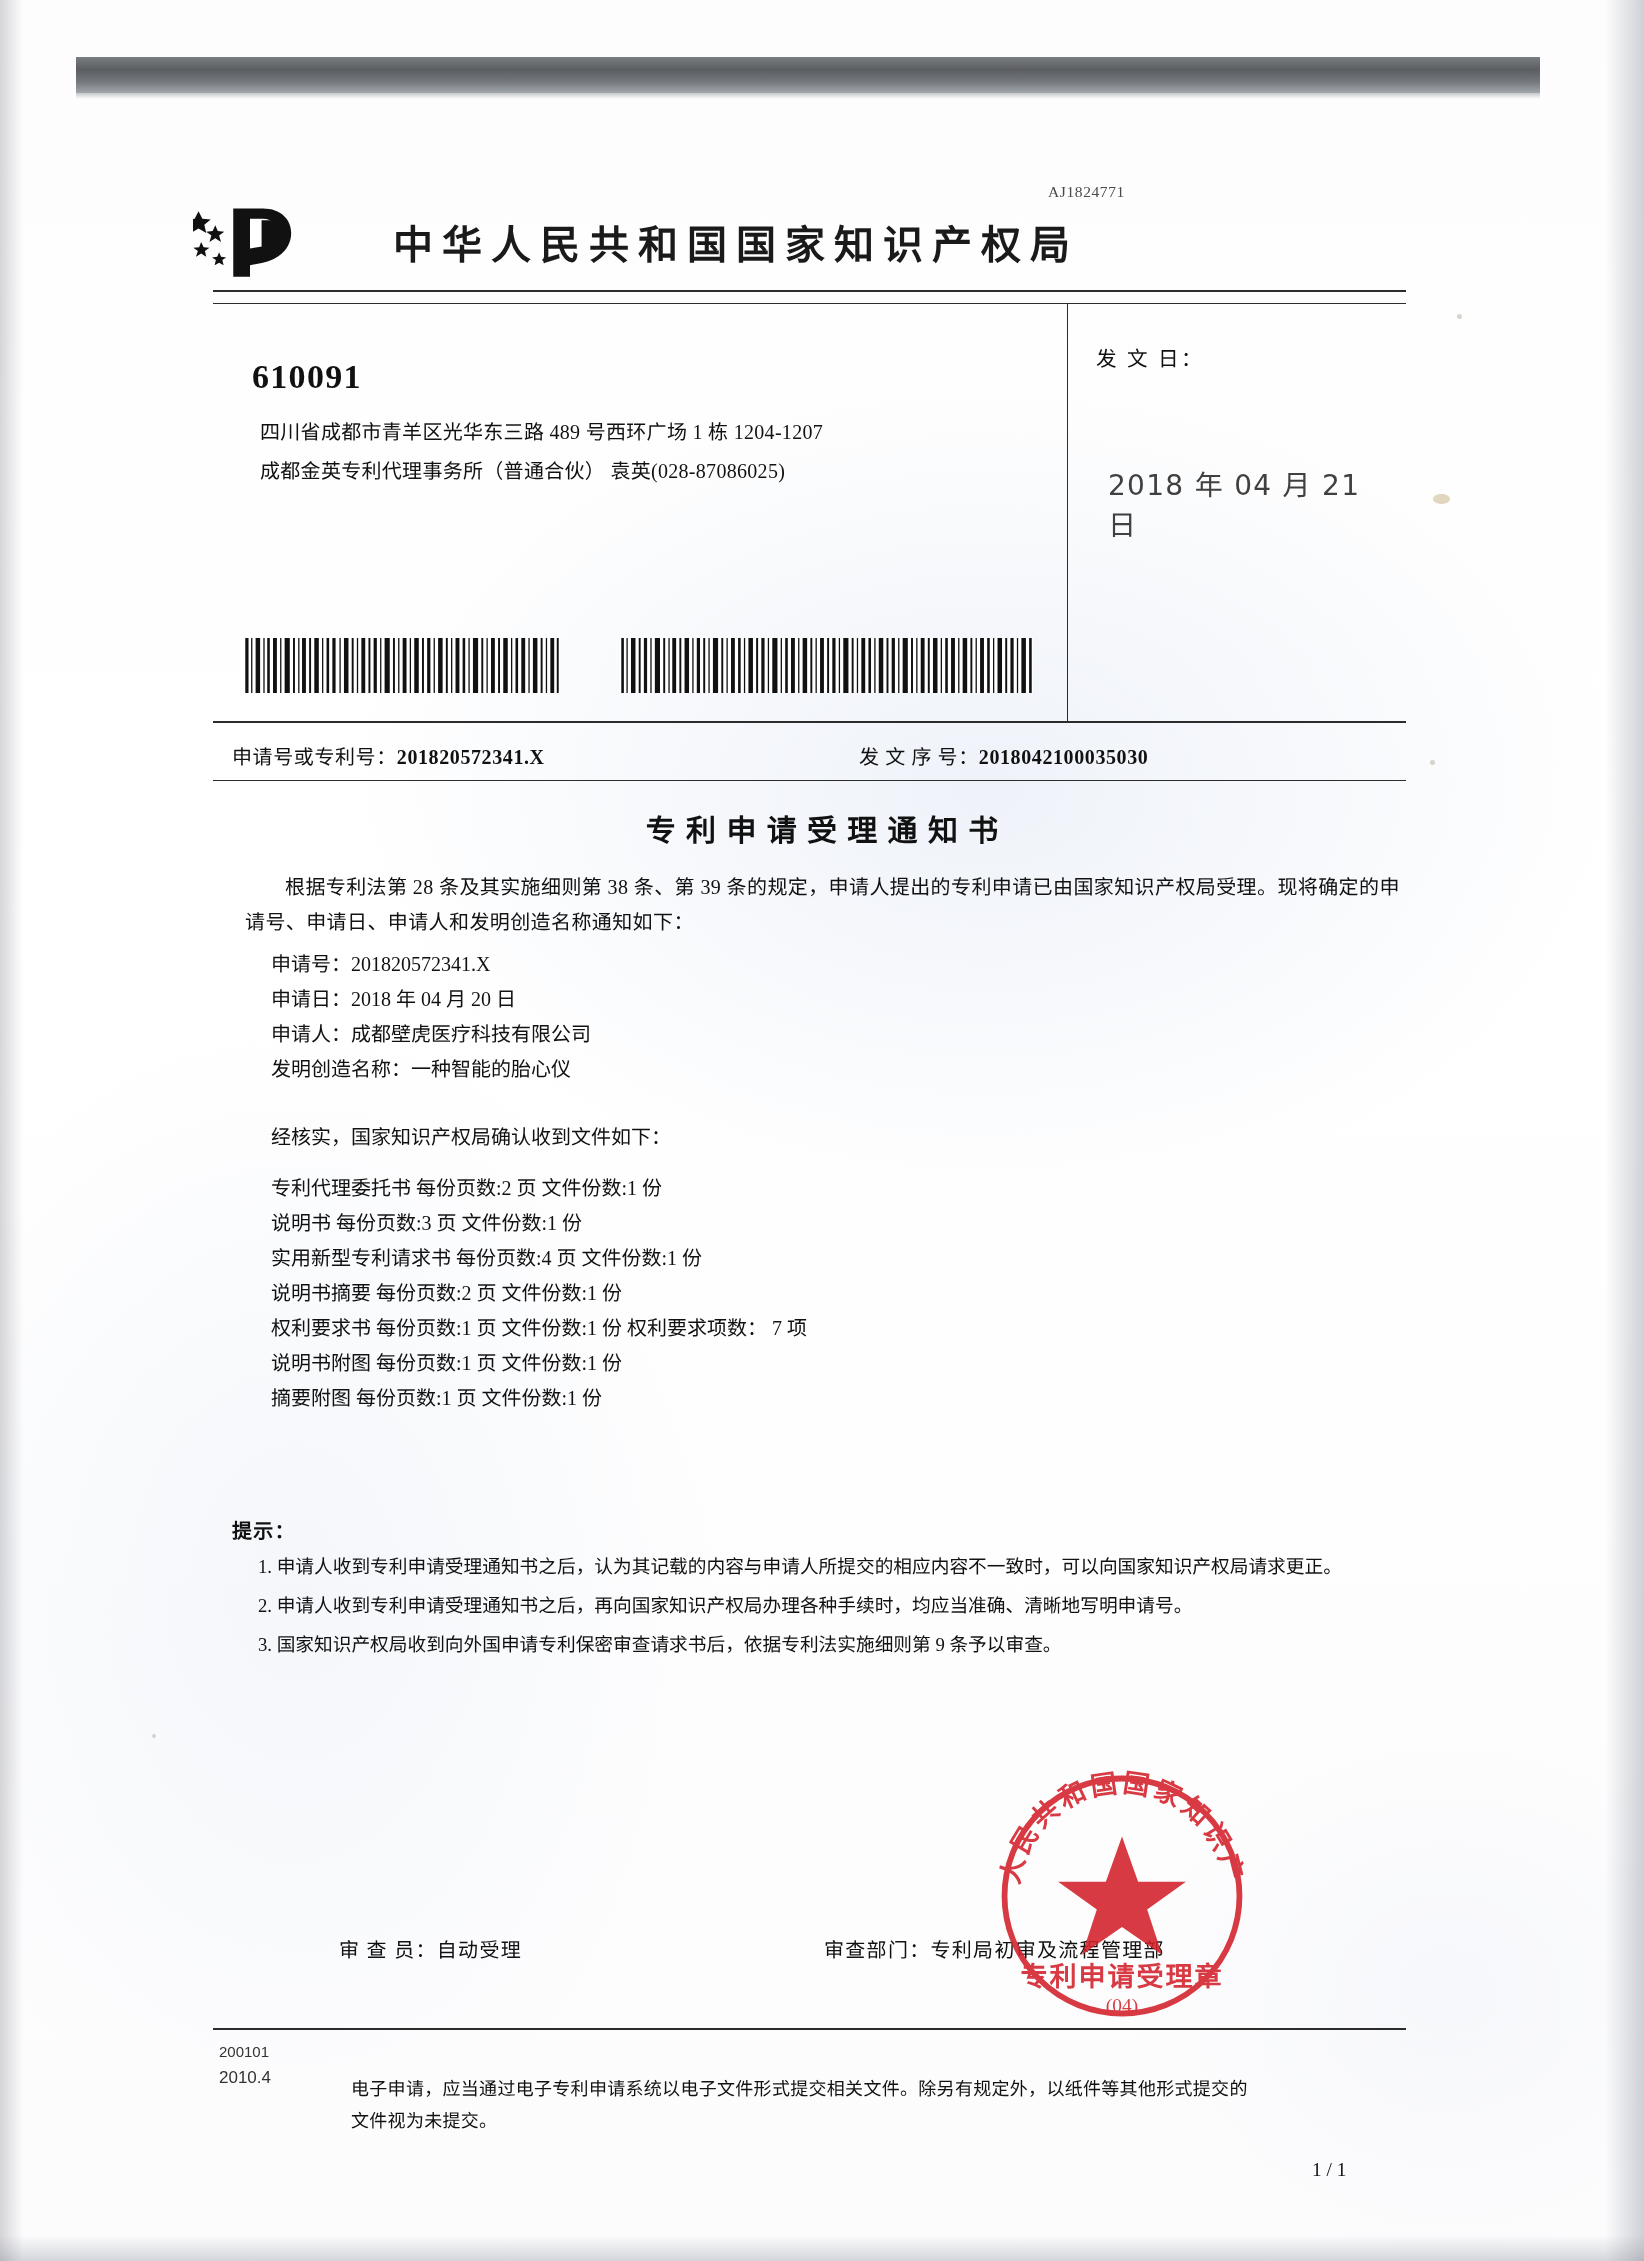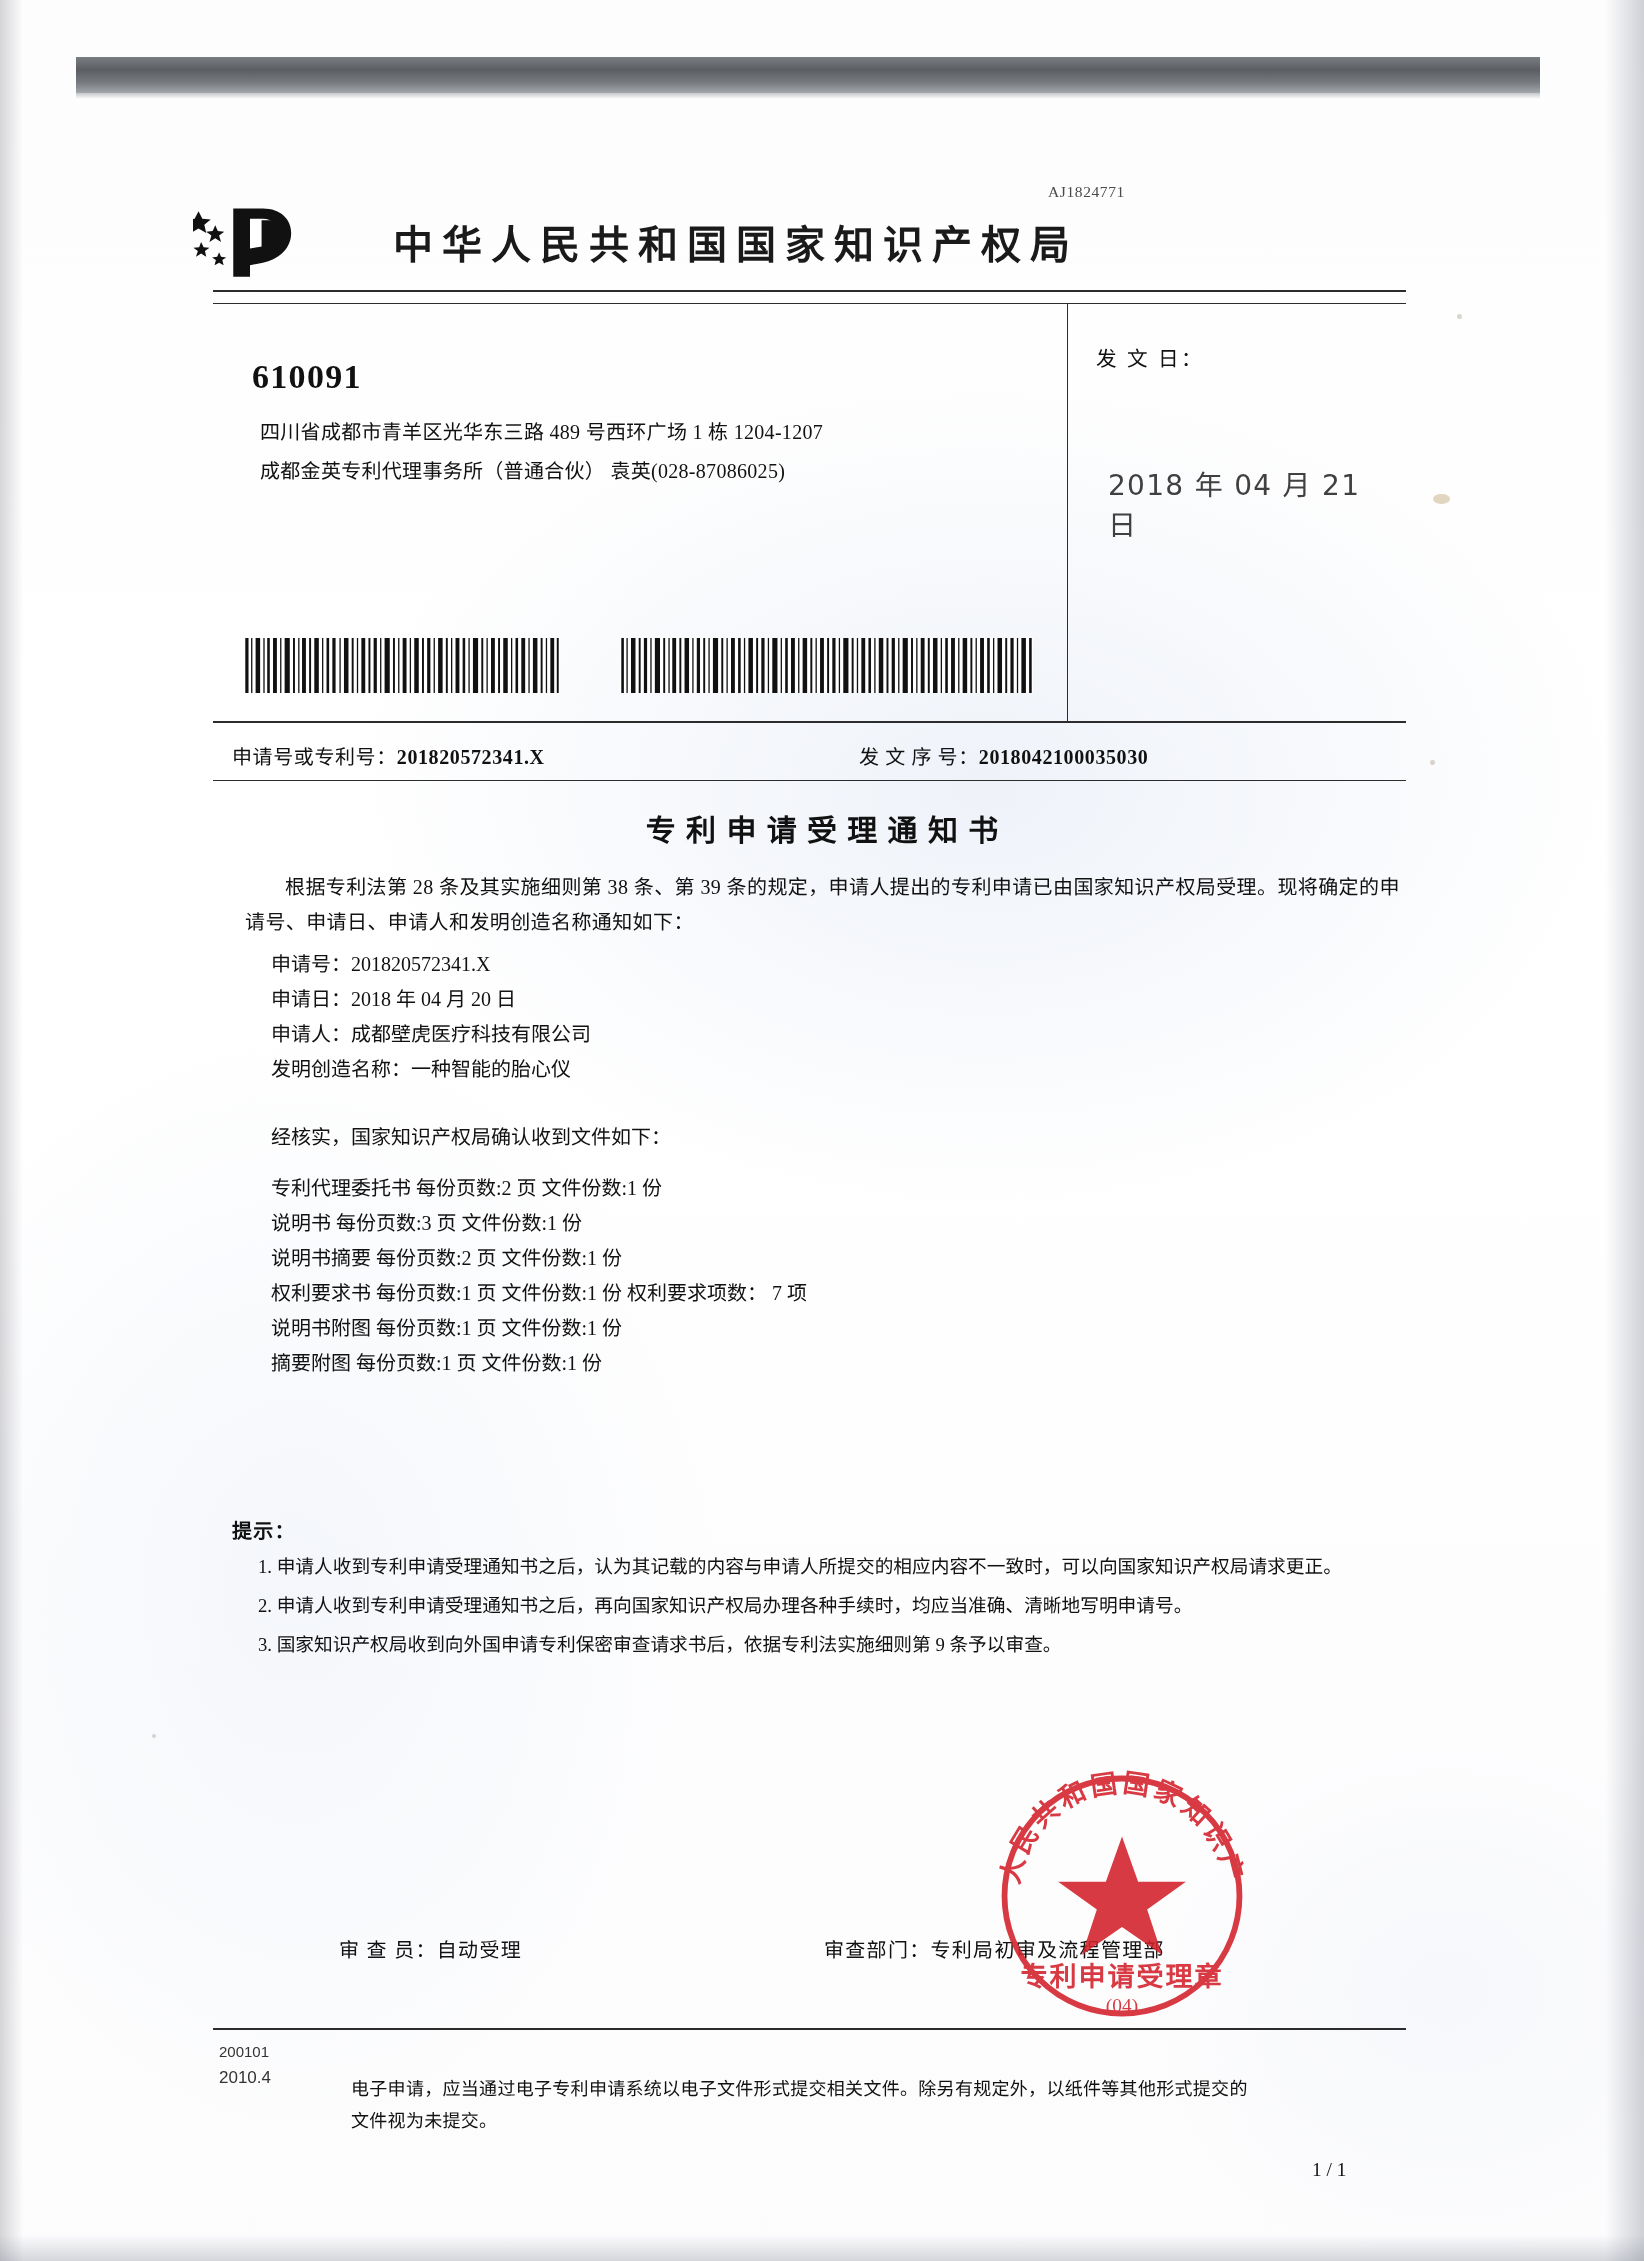--- a/index.html
+++ b/index.html
@@ -468,20 +468,21 @@
     <div>申请号：201820572341.X</div>
     <div>申请日：2018 年 04 月 20 日</div>
     <div>申请人：成都壁虎医疗科技有限公司</div>
     <div>发明创造名称：一种智能的胎心仪</div>
   </div>
 
   <div class="docs-head">经核实，国家知识产权局确认收到文件如下：</div>
   <div class="docs-list">
     <div>专利代理委托书 每份页数:2 页  文件份数:1 份</div>
     <div>说明书 每份页数:3 页  文件份数:1 份</div>
+    <div>实用新型专利请求书 每份页数:4 页  文件份数:1 份</div>
     <div>说明书摘要 每份页数:2 页  文件份数:1 份</div>
     <div>权利要求书 每份页数:1 页  文件份数:1 份  权利要求项数：  7 项</div>
     <div>说明书附图 每份页数:1 页  文件份数:1 份</div>
     <div>摘要附图 每份页数:1 页  文件份数:1 份</div>
   </div>
 
   <div class="tips-head">提示：</div>
   <div class="tips">
     <p>1. 申请人收到专利申请受理通知书之后，认为其记载的内容与申请人所提交的相应内容不一致时，可以向国家知识产权局请求更正。</p>
     <p>2. 申请人收到专利申请受理通知书之后，再向国家知识产权局办理各种手续时，均应当准确、清晰地写明申请号。</p>

